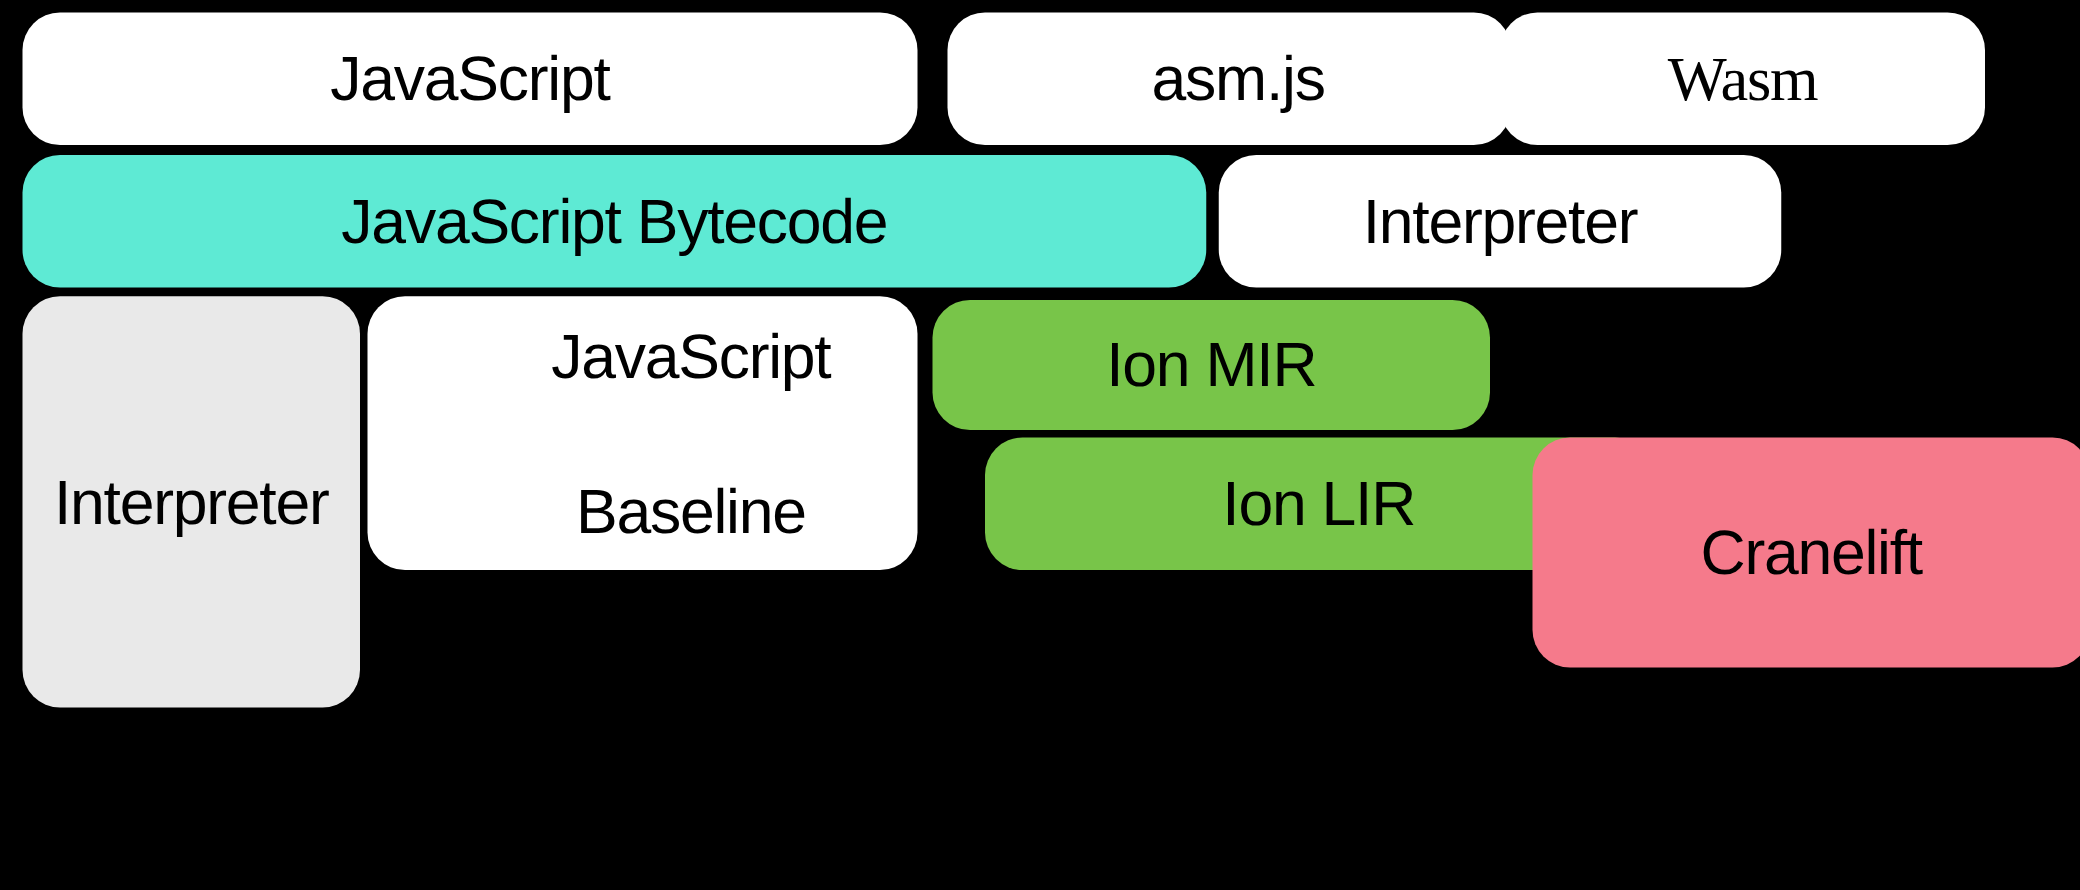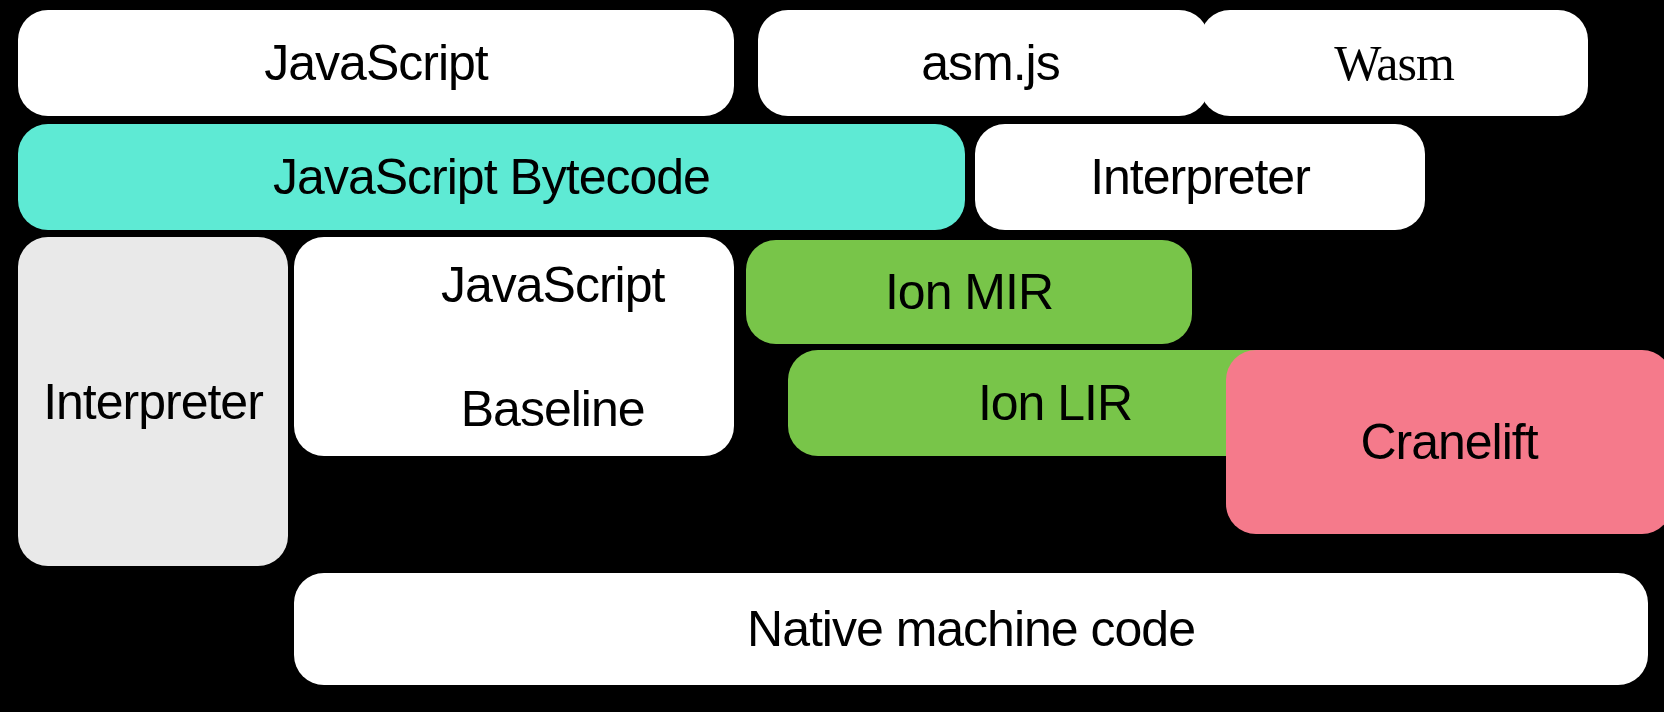--- a/index.html
+++ b/index.html
@@ -86,17 +86,14 @@
 
   <div class="node n-ion-lir" style="background: rgb(120, 197, 73);">
     <span class="label">Ion LIR</span>
   </div>
 
   <div class="node n-cranelift" style="background: rgb(245, 122, 139);">
     <span class="label">Cranelift</span>
   </div>
 
 
-  <div class="node n-native-machine-code" style="background: rgb(255, 255, 255);">
-    <span class="label">Native machine code</span>
-  </div>
 
 </div>
 
 </body></html>

